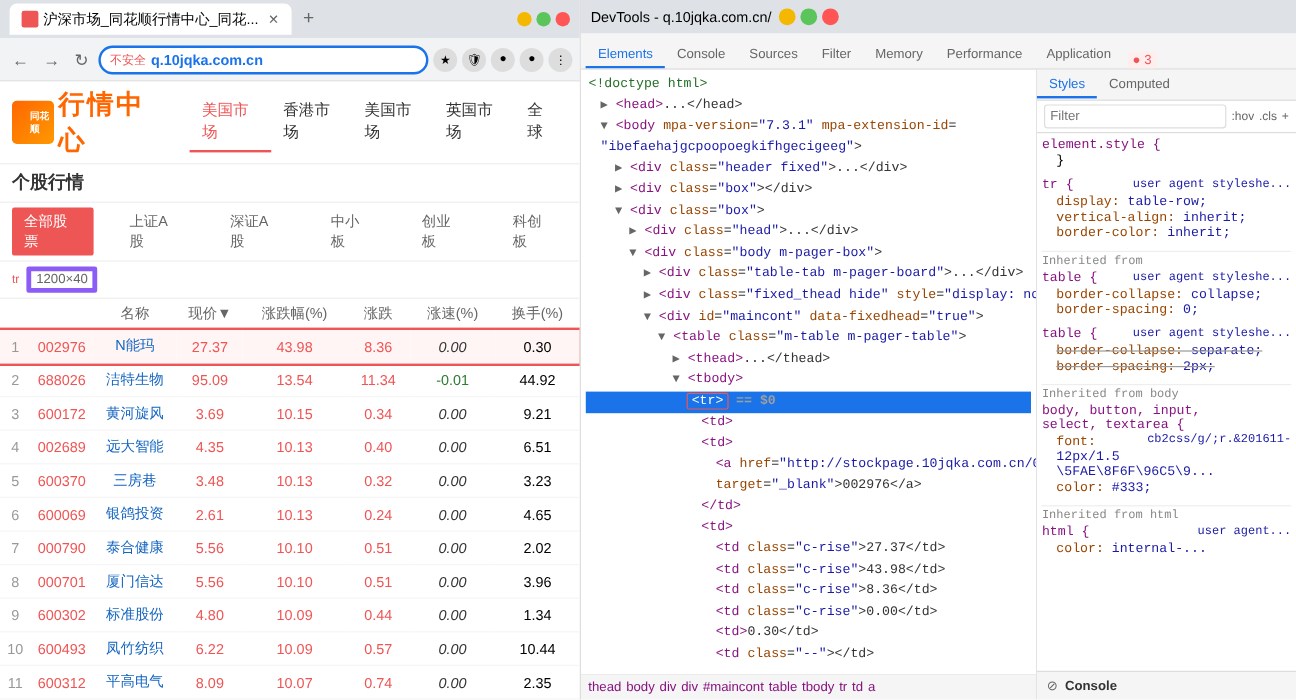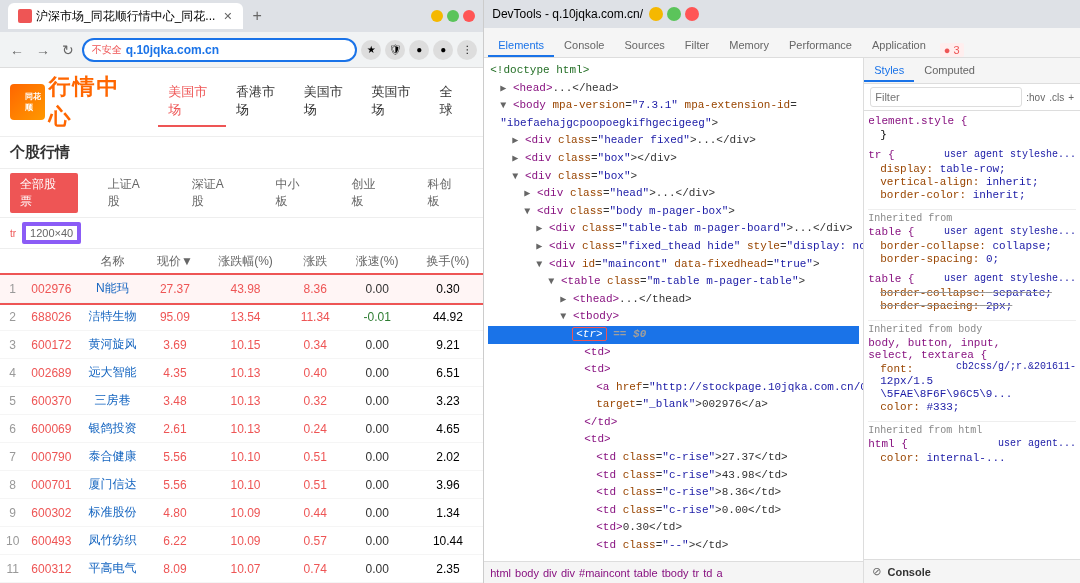--- a/index.html
+++ b/index.html
@@ -185,21 +185,21 @@
       text-align: center;
       border-bottom: 1px solid #f5f5f5;
       white-space: nowrap;
     }
     .row-num { color: #999; }
     .stock-code { color: #e55; }
     .stock-name { color: #1565c0; }
     .price { color: #333; }
     .rise { color: #e55; }
     .fall { color: #2e7d32; }
-    .zero { color: #333; }
+    .zero { color: #333; font-style: italic; }
     .col-w1 { width: 24px; }
     .col-w2 { width: 52px; }
     .col-w3 { width: 70px; }
     .col-w4 { width: 55px; }
 
     
     .devtools-panel {
       flex: 1;
       height: 583px;
       background: #fff;
@@ -267,21 +267,21 @@
       font-size: 11px;
       line-height: 1.6;
       color: #333;
       background: #fff;
     }
 
     .html-line {
       padding: 0 2px;
       white-space: nowrap;
     }
-    .html-line.selected { background: #1a73e8; color: #fff; font-style: italic; }
+    .html-line.selected { background: #1a73e8; color: #fff; }
     .tag { color: #881280; }
     .attr-name { color: #994500; }
     .attr-val { color: #1a1aa6; }
     .comment { color: #236e25; }
     .indent1 { padding-left: 12px; }
     .indent2 { padding-left: 24px; }
     .indent3 { padding-left: 36px; }
     .indent4 { padding-left: 48px; }
     .indent5 { padding-left: 60px; }
     .indent6 { padding-left: 72px; }
@@ -657,21 +657,21 @@
         <div class="html-line indent9"><span class="tag">&lt;td</span> <span class="attr-name">class</span>=<span class="attr-val">"c-rise"</span>&gt;27.37&lt;/td&gt;</div>
         <div class="html-line indent9"><span class="tag">&lt;td</span> <span class="attr-name">class</span>=<span class="attr-val">"c-rise"</span>&gt;43.98&lt;/td&gt;</div>
         <div class="html-line indent9"><span class="tag">&lt;td</span> <span class="attr-name">class</span>=<span class="attr-val">"c-rise"</span>&gt;8.36&lt;/td&gt;</div>
         <div class="html-line indent9"><span class="tag">&lt;td</span> <span class="attr-name">class</span>=<span class="attr-val">"c-rise"</span>&gt;0.00&lt;/td&gt;</div>
         <div class="html-line indent9"><span class="tag">&lt;td&gt;</span>0.30&lt;/td&gt;</div>
         <div class="html-line indent9"><span class="tag">&lt;td</span> <span class="attr-name">class</span>=<span class="attr-val">"--"</span>&gt;&lt;/td&gt;</div>
 
       </div>
 
       <div class="breadcrumb-bar">
-        <span class="breadcrumb-item">html</span>
+        <span class="breadcrumb-item">thead</span>
         <span class="breadcrumb-sep"> </span>
         <span class="breadcrumb-item">body</span>
         <span class="breadcrumb-sep"> </span>
         <span class="breadcrumb-item">div</span>
         <span class="breadcrumb-sep"> </span>
         <span class="breadcrumb-item">div</span>
         <span class="breadcrumb-sep"> </span>
         <span class="breadcrumb-item">#maincont</span>
         <span class="breadcrumb-sep"> </span>
         <span class="breadcrumb-item">table</span>

